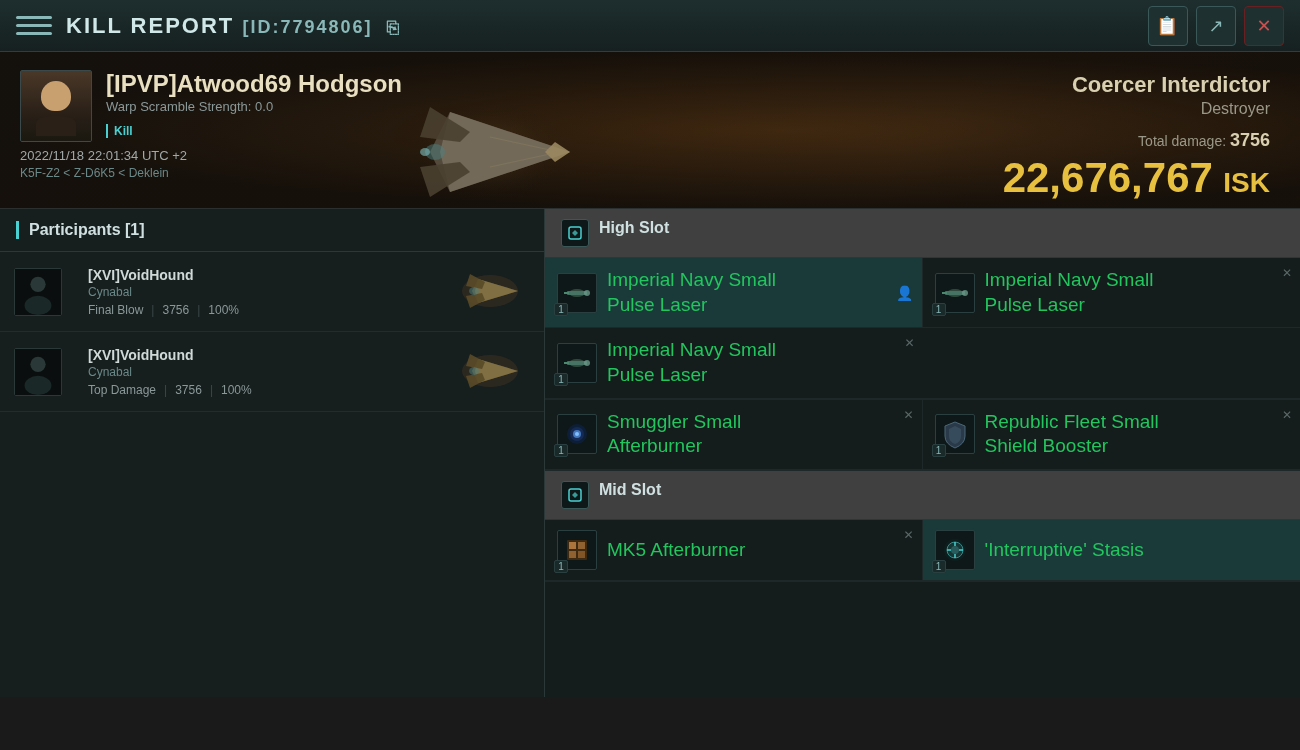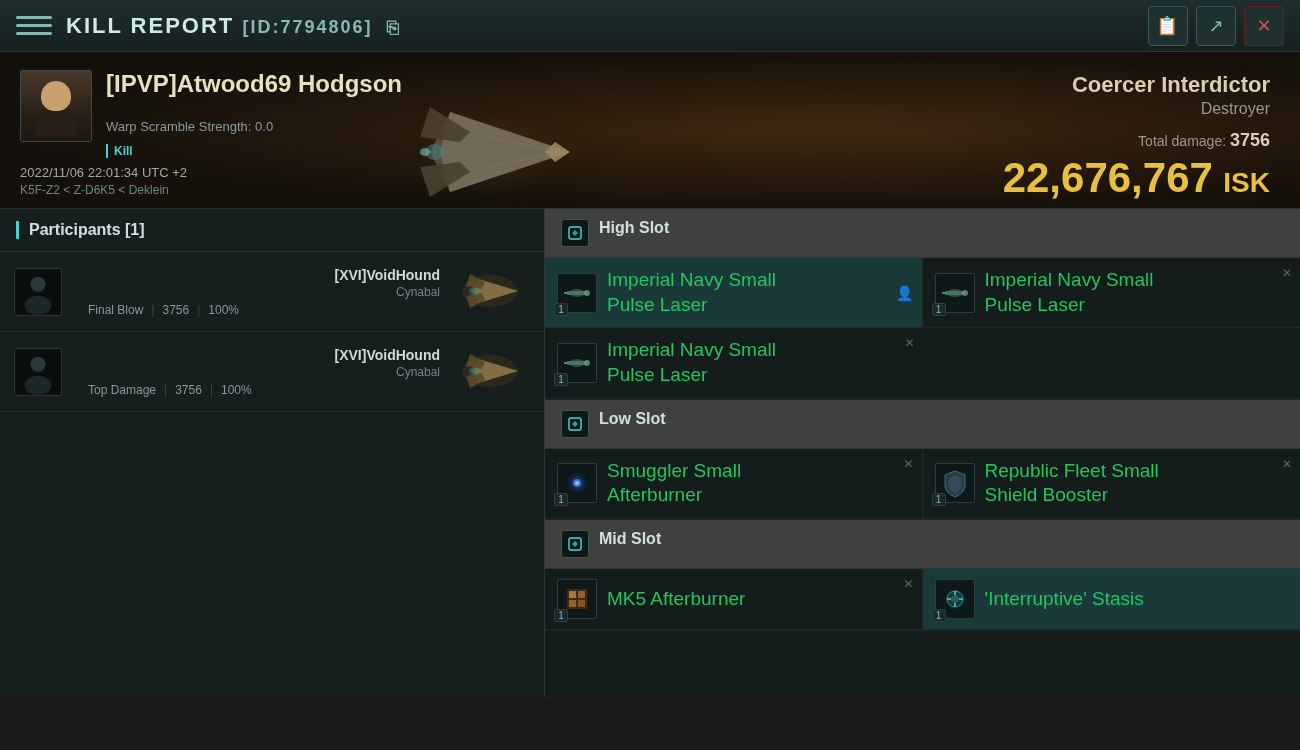--- a/index.html
+++ b/index.html
@@ -146,21 +146,21 @@
     .hero-player-info { flex: 1; }
     .hero-player-name {
       font-size: 24px;
       font-weight: bold;
       color: #e8e0c0;
       line-height: 1.2;
     }
     .hero-player-sub {
       font-size: 13px;
       color: #8a9898;
-      margin-top: 20px;
+      margin-top: 0;
     }
     .kill-badge {
       display: inline-block;
       color: #4ad0d0;
       font-size: 12px;
       font-weight: bold;
       margin-top: 10px;
       border-left: 2px solid #4ad0d0;
       padding-left: 6px;
     }
@@ -243,21 +243,20 @@
       height: calc(750px - 62px - 200px);
     }
 
     
     .left-panel {
       width: 545px;
       background: #161e1e;
       border-right: 1px solid #2a3838;
       overflow-y: auto;
       flex-shrink: 0;
-      text-align: right;
     }
     .participants-header {
       padding: 12px 16px;
       border-bottom: 1px solid #2a3838;
       display: flex;
       align-items: center;
     }
     .participants-header-text {
       font-size: 16px;
       font-weight: bold;
@@ -452,21 +451,21 @@
     <div class="hero-player-row">
       <div class="avatar">
         <div class="avatar-face"></div>
       </div>
       <div class="hero-player-info">
         <div class="hero-player-name">[IPVP]Atwood69 Hodgson</div>
         <div class="hero-player-sub">Warp Scramble Strength: 0.0</div>
         <div class="kill-badge">Kill</div>
       </div>
     </div>
-    <div class="hero-timestamp">2022/11/06 22:01:34 UTC +2</div>
+    <div class="hero-timestamp">2022/11/18 22:01:34 UTC +2</div>
     <div class="hero-location">K5F-Z2 &lt; Z-D6K5 &lt; Deklein</div>
   </div>
 
   <div class="hero-ship">
     <svg class="ship-svg" viewBox="0 0 240 180" xmlns="http://www.w3.org/2000/svg">
 
       <defs>
         <radialGradient id="shipGlow" cx="50%" cy="50%" r="50%">
           <stop offset="0%" stop-color="#8a7040" stop-opacity="0.3"></stop>
           <stop offset="100%" stop-color="#1a1008" stop-opacity="0"></stop>
@@ -631,29 +630,20 @@
             <rect x="5" y="17" width="5" height="2" fill="#4a8870"></rect>
           </svg>
           <span class="fitting-item-qty">1</span>
         </div>
         <div class="fitting-item-name">Imperial Navy Small<br>Pulse Laser</div>
         <div class="fitting-item-x">✕</div>
       </div>
       <div style="border-bottom:1px solid #1e2828;"></div>
     </div>
 
-    <div class="slot-section-header">
-      <div class="slot-icon">
-        <svg width="16" height="16" viewBox="0 0 16 16">
-          <rect x="2" y="2" width="12" height="12" rx="2" fill="none" stroke="#4ad0d0" stroke-width="1.5"></rect>
-          <path d="M5 8 L8 5 L11 8 L8 11 Z" fill="#4ad0d0" opacity="0.7"></path>
-        </svg>
-      </div>
-      <span class="slot-header-text">Low Slot</span>
-    </div>
 
     <div class="fitting-grid">
 
       <div class="fitting-item">
         <div class="fitting-item-icon">
           <svg width="36" height="36" viewBox="0 0 36 36">
             <rect width="36" height="36" fill="#0e1818" rx="2"></rect>
             <circle cx="18" cy="18" r="10" fill="#0e2040" opacity="0.8"></circle>
             <circle cx="18" cy="18" r="7" fill="#1a3060" opacity="0.7"></circle>
             <circle cx="18" cy="18" r="4" fill="#4a80c8" opacity="0.9"></circle>

